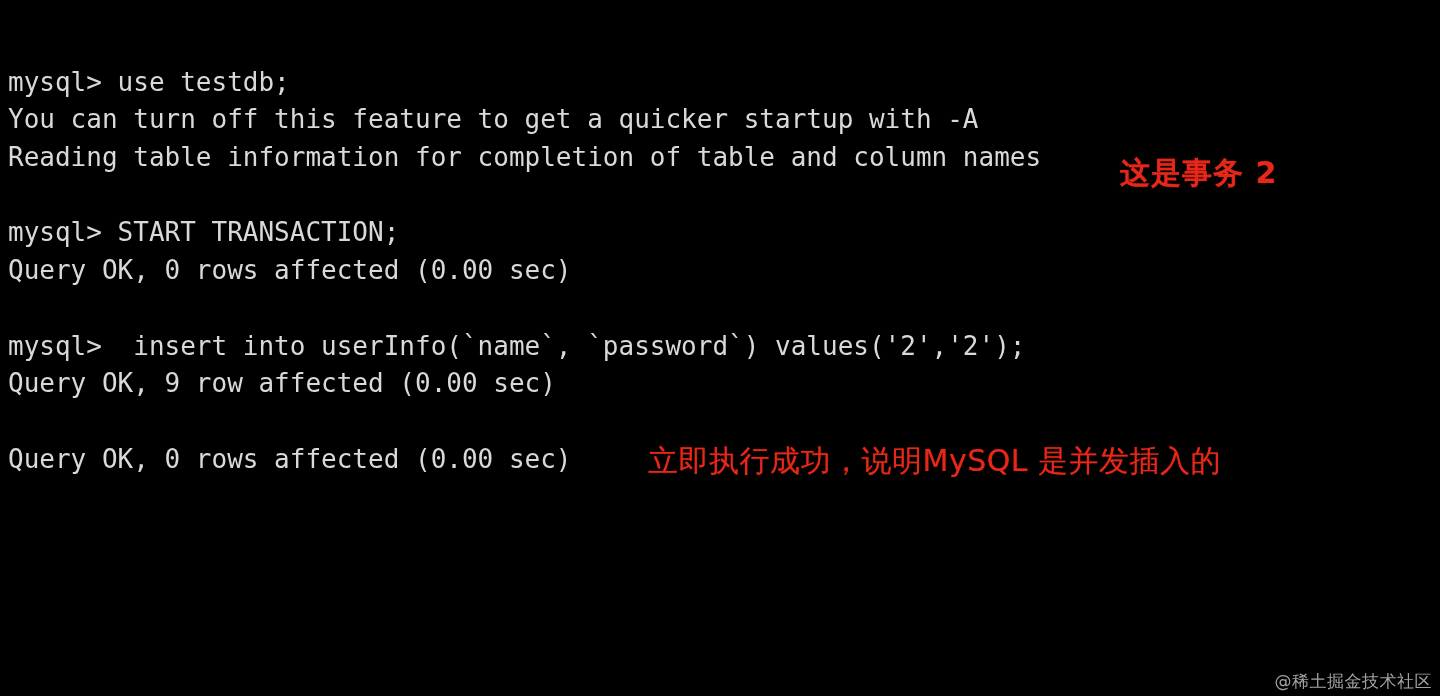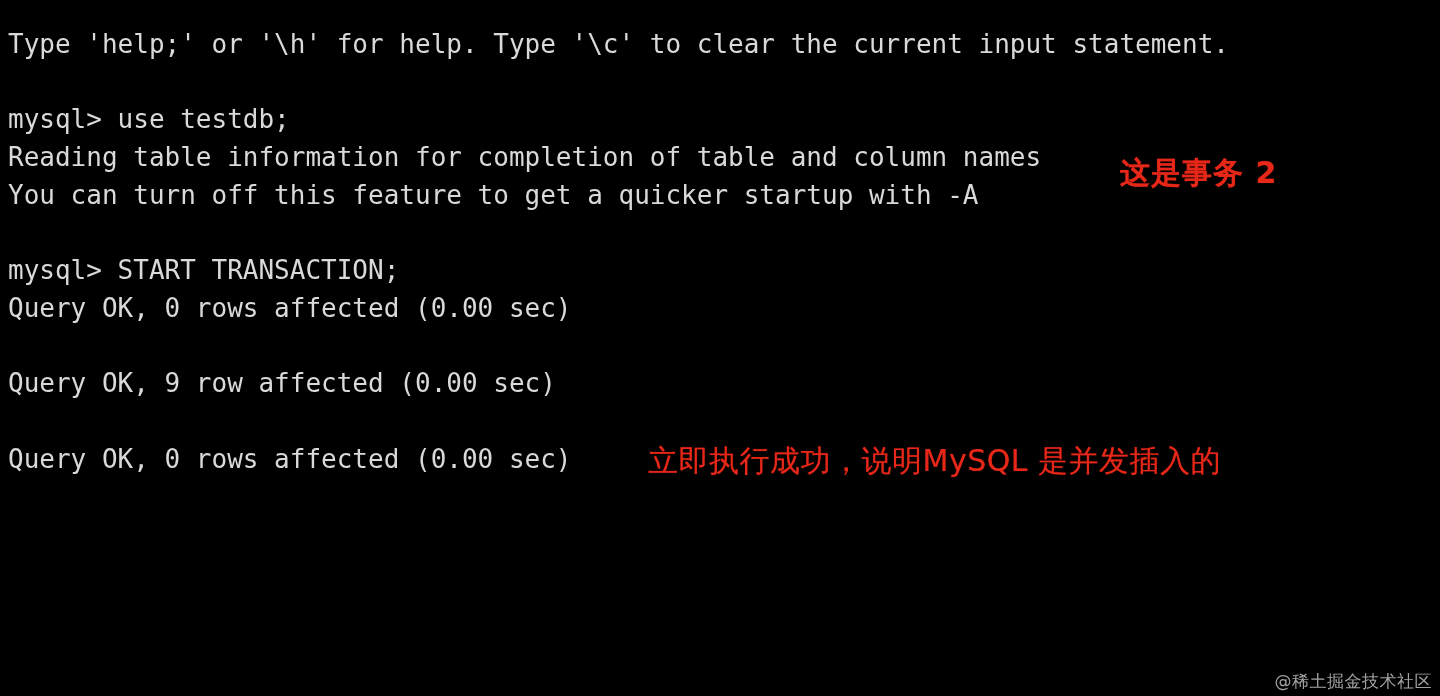--- a/index.html
+++ b/index.html
@@ -90,29 +90,29 @@
     white-space: pre;
     letter-spacing: 0.5px;
   }
 </style>
 </head>
 <body>
 
 <div id="terminal">
 
   <div class="term-lines">
-    <div class="term-line">Type 'help;' or '\h' for help. Type '\c' to clear the current input statement.</div>
     <div class="term-line blank"></div>
     <div class="term-line">mysql&gt; use testdb;</div>
+    <div class="term-line">You can turn off this feature to get a quicker startup with -A</div>
     <div class="term-line">Reading table information for completion of table and column names</div>
-    <div class="term-line">You can turn off this feature to get a quicker startup with -A</div>
     <div class="term-line blank"></div>
     <div class="term-line">mysql&gt; START TRANSACTION;</div>
     <div class="term-line">Query OK, 0 rows affected (0.00 sec)</div>
     <div class="term-line blank"></div>
+    <div class="term-line">mysql&gt;  insert into userInfo(`name`, `password`) values('2','2');</div>
     <div class="term-line">Query OK, 9 row affected (0.00 sec)</div>
     <div class="term-line blank"></div>
     <div class="term-line">Query OK, 0 rows affected (0.00 sec)</div>
     <div class="term-line blank"></div>
   </div>
 
   <div class="annotation" id="annotation-transaction-label">这是事务 2</div>
 
   <div class="annotation" id="annotation-concurrent-insert-label">立即执行成功，说明MySQL 是并发插入的</div>
 

